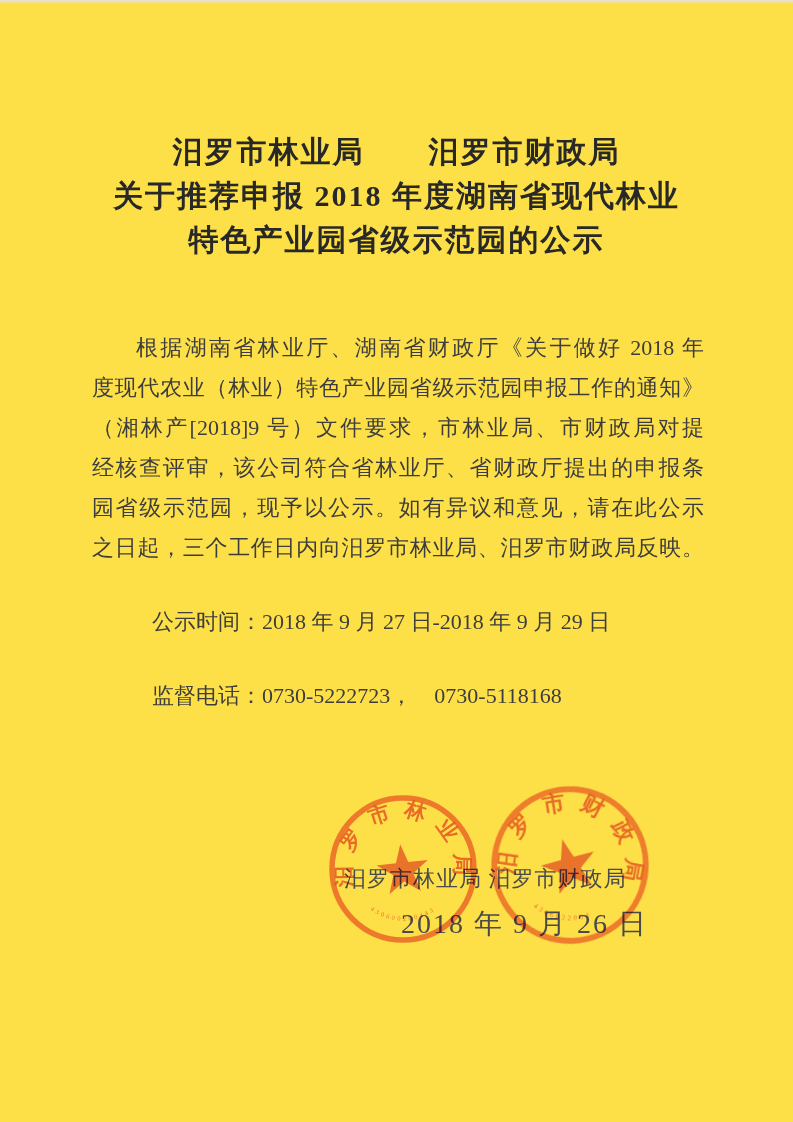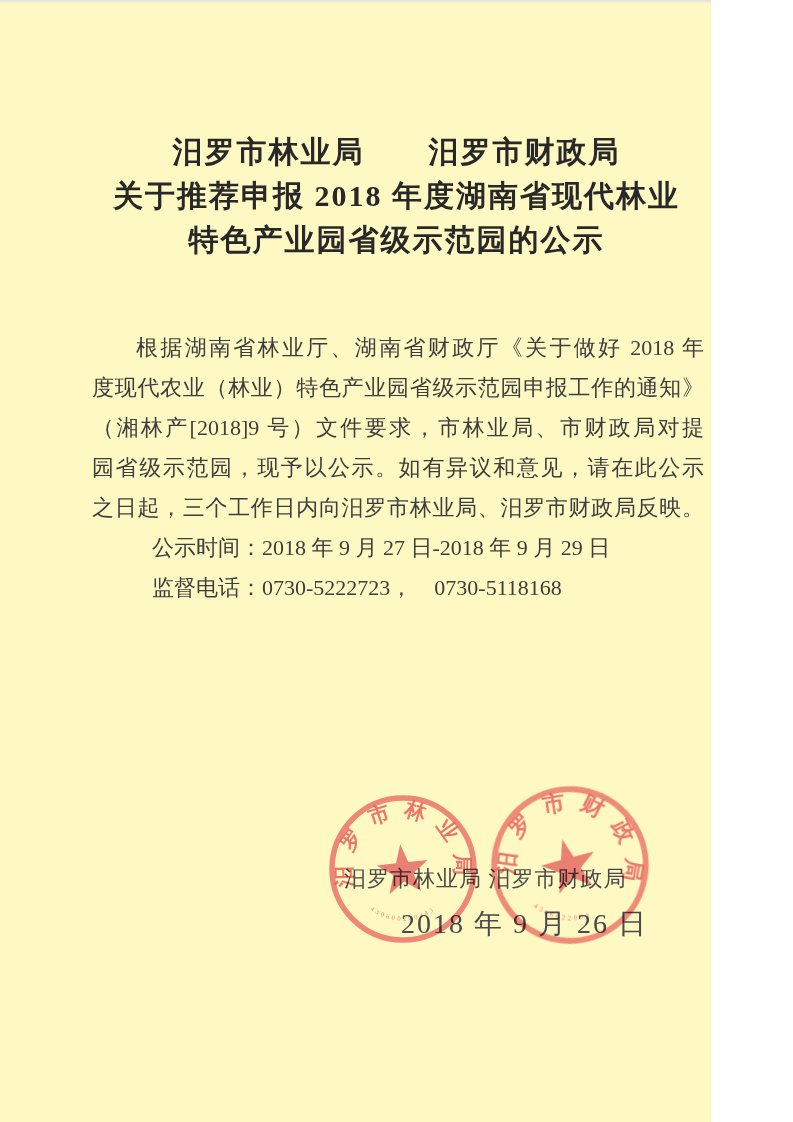--- a/index.html
+++ b/index.html
@@ -1,20 +1,20 @@
 <!DOCTYPE html>
 <html><head>
 <meta charset="utf-8">
 <style>
   html, body { margin: 0; padding: 0; background: #ffffff; }
   .page {
     position: relative;
-    width: 711px;
+    width: 793px;
     height: 1122px;
-    background: #fef9c3;
+    background: #fde047;
     overflow: hidden;
     font-family: "Liberation Serif", "DejaVu Serif", serif;
   }
   .scan-edge-top {
     position: absolute; top: 0; left: 0; right: 0; height: 4px;
     background: linear-gradient(to bottom, #e3e3e3, rgba(255,255,255,0));
   }
   .doc-title {
     position: absolute;
     top: 130px; left: 0; width: 793px;
@@ -37,20 +37,21 @@
     text-align: justify;
     text-align-last: justify;
     text-justify: inter-character;
   }
   .body-line.first { text-indent: 44px; }
   .body-line.plain {
     text-align: center;
     text-align-last: left;
     padding-left: 60px;
     white-space: pre-wrap;
+    margin-top: 34px;
   }
   .signature-agencies {
     position: absolute;
     top: 864px; left: 344px;
     font-size: 22px;
     color: #4a4a4a;
     letter-spacing: 1px;
     white-space: nowrap;
     z-index: 1;
   }
@@ -82,20 +83,21 @@
   <div class="doc-title">
     <div>汨罗市林业局　　汨罗市财政局</div>
     <div>关于推荐申报 2018 年度湖南省现代林业</div>
     <div>特色产业园省级示范园的公示</div>
   </div>
 
   <div class="doc-body">
     <div class="body-line first">根据湖南省林业厅、湖南省财政厅《关于做好 2018 年</div>
     <div class="body-line">度现代农业（林业）特色产业园省级示范园申报工作的通知》</div>
     <div class="body-line">（湘林产[2018]9 号）文件要求，市林业局、市财政局对提</div>
+    <div class="body-line">经核查评审，该公司符合省林业厅、省财政厅提出的申报条</div>
     <div class="body-line">园省级示范园，现予以公示。如有异议和意见，请在此公示</div>
     <div class="body-line">之日起，三个工作日内向汨罗市林业局、汨罗市财政局反映。</div>
     <div class="body-line plain">公示时间：2018 年 9 月 27 日-2018 年 9 月 29 日</div>
     <div class="body-line plain">监督电话：0730-5222723，　0730-5118168</div>
   </div>
 
   <div class="signature-agencies">汨罗市林业局 汨罗市财政局</div>
   <div class="signature-date">2018 年 9 月 26 日</div>
 
   <div class="seal seal-forestry">

